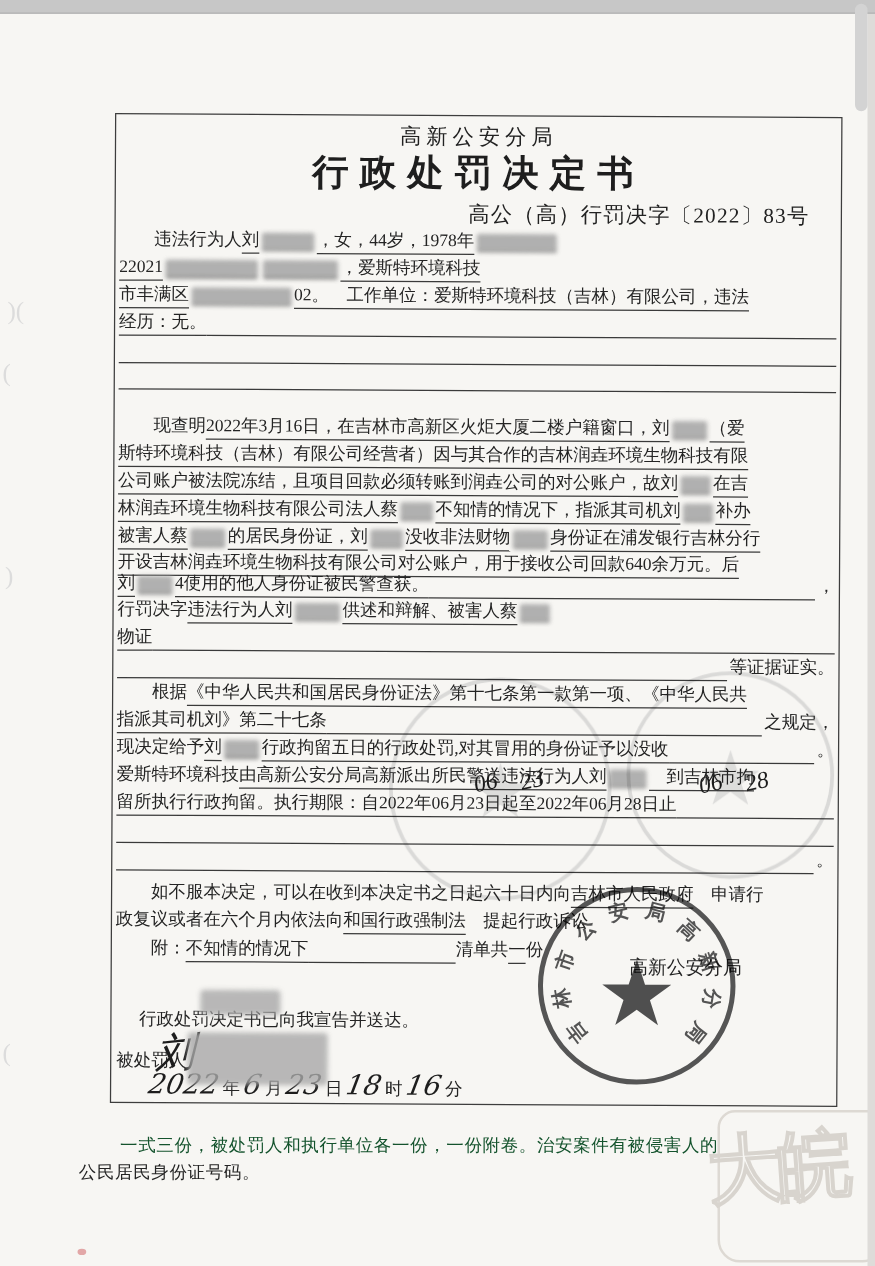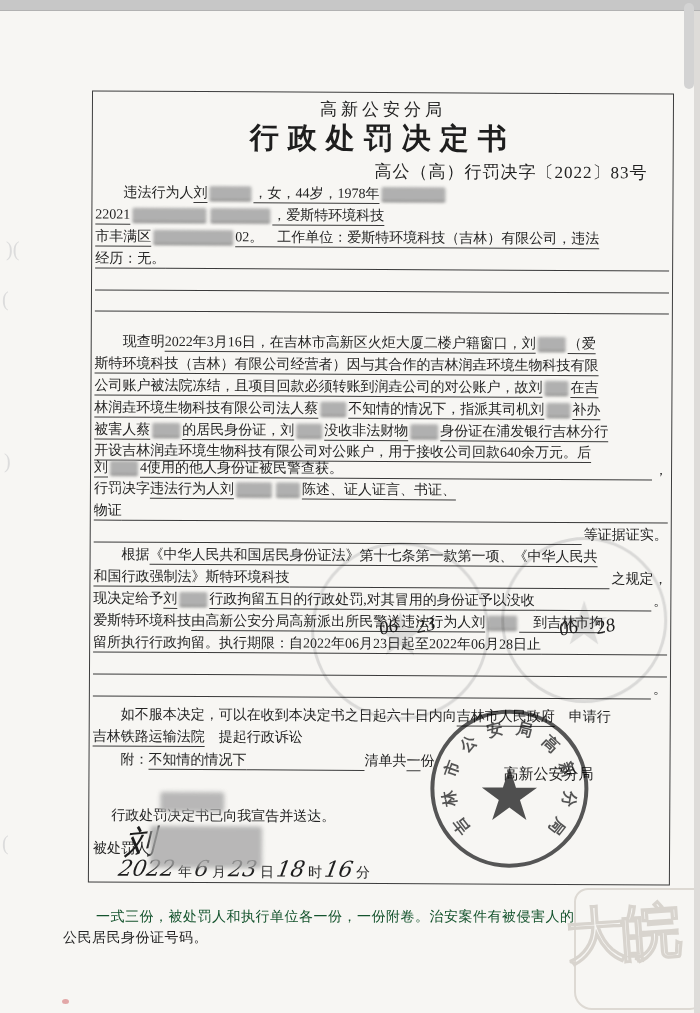--- a/index.html
+++ b/index.html
@@ -178,37 +178,37 @@
         <span class="seg-u">刘</span>
         <span class="redact" style="width: 28px;"></span>
         <span class="seg-u">4使用的他人身份证被民警查获。</span>
         <span class="seg-s"></span>
         <span class="seg-t">，</span>
       </div>
       <div class="line" style="top: 478px;">
         <span class="seg-l">行罚决字</span>
         <span class="seg-u">违法行为人刘</span>
         <span class="redact" style="width: 36px;"></span>
+        <span class="seg-u">供述和辩解、被害人蔡</span>
         <span class="redact" style="width: 24px;"></span>
-        <span class="seg-u">陈述、证人证言、书证、</span>
       </div>
       <div class="line" style="top: 500px;">
         <span class="seg-u">物证</span>
         <span class="seg-s"></span>
       </div>
       <div class="line" style="top: 522px;">
         <span class="seg-s"></span>
         <span class="seg-t">等证据证实。</span>
       </div>
       <div class="line" style="top: 544px;">
         <span class="seg-l">　　根据</span>
         <span class="seg-u">《中华人民共和国居民身份证法》第十七条第一款第一项、《中华人民共</span>
       </div>
       <div class="line" style="top: 566px;">
-        <span class="seg-u">和国行政强制法》斯特环境科技</span>
+        <span class="seg-u">指派其司机刘》第二十七条</span>
         <span class="seg-s"></span>
         <span class="seg-t">之规定，</span>
       </div>
       <div class="line" style="top: 588px;">
         <span class="seg-l">现决定给予</span>
         <span class="seg-u">刘</span>
         <span class="redact" style="width: 28px;"></span>
         <span class="seg-u">行政拘留五日的行政处罚,对其冒用的身份证予以没收</span>
         <span class="seg-s"></span>
         <span class="seg-t">。</span>
@@ -229,21 +229,22 @@
       <div class="line" style="top: 676px;">
         <span class="seg-s"></span>
         <span class="seg-t">。</span>
       </div>
       <div class="line" style="top: 704px;">
         <span class="seg-l">　　如不服本决定，可以在收到本决定书之日起六十日内向</span>
         <span class="seg-u">吉林市人民政府</span>
         <span class="seg-l">　申请行</span>
       </div>
       <div class="line" style="top: 726px;">
-        <span class="seg-u">吉林铁路运输法院</span>
+        <span class="seg-l">政复议或者在六个月内依法向</span>
+        <span class="seg-u">和国行政强制法</span>
         <span class="seg-l">　提起行政诉讼</span>
       </div>
       <div class="line" style="top: 749px;">
         <span class="seg-l">　　附：</span>
         <span class="seg-u">不知情的情况下</span>
         <span class="seg-g" style="width: 118px;"></span>
         <span class="seg-l">清单共</span>
         <span class="seg-u">一</span>
         <span class="seg-l">份</span>
       </div>

